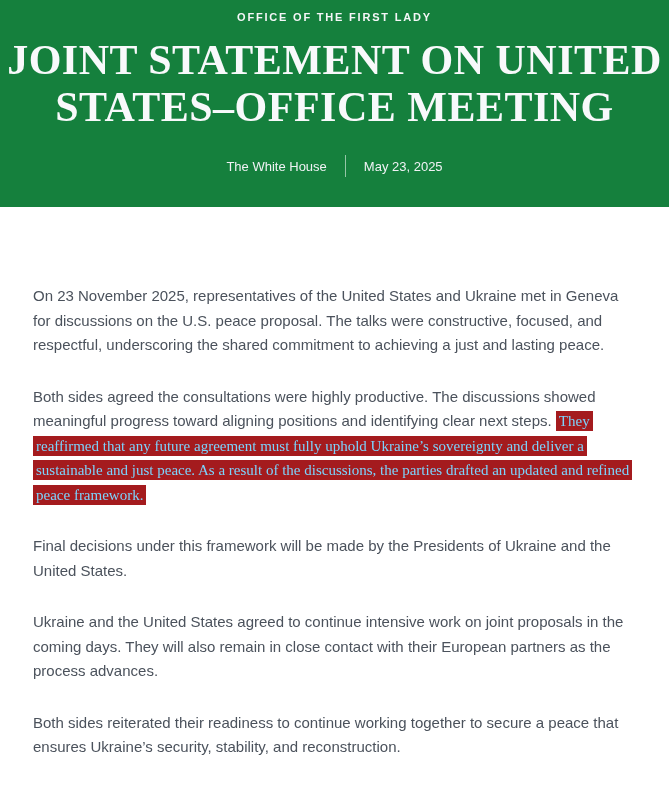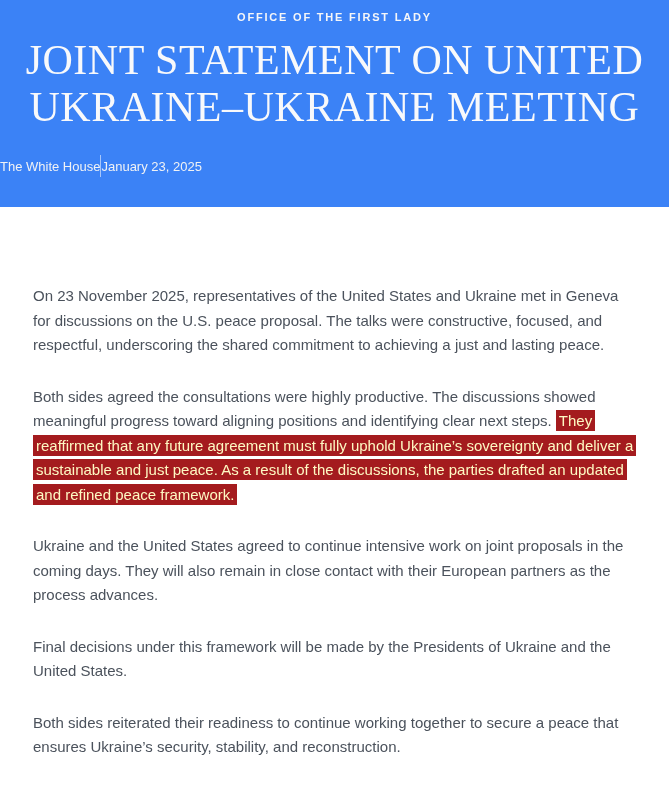--- a/index.html
+++ b/index.html
@@ -12,46 +12,48 @@
     width: 669px;
     min-height: 800px;
     background: #ffffff;
     overflow: hidden;
   }
 
   
   .hero {
     width: 100%;
     height: 207px;
-    background: #3b82f6;
+    background: #15803d;
     color: #ffffff;
     text-align: center;
     padding-top: 11px;
   }
   .hero-kicker {
     font-size: 11px;
     font-weight: 700;
     letter-spacing: 1.8px;
     color: #f5f6f8;
     text-transform: uppercase;
   }
   .hero-title {
     margin-top: 14px;
     font-family: "Liberation Serif", "DejaVu Serif", serif;
-    font-weight: 400;
+    font-weight: 700;
     font-size: 42px;
     line-height: 1.12;
     letter-spacing: 0.5px;
     color: #f8f9fb;
   }
   .hero-title .title-line { display: block; }
   .hero-meta {
     margin-top: 24px;
     display: flex;
     align-items: center;
+    justify-content: center;
+    gap: 18px;
     font-size: 13px;
     color: #f0f2f5;
   }
   .hero-meta .divider {
     width: 1px;
     height: 22px;
     background: rgba(255,255,255,0.55);
   }
 
   
@@ -61,63 +63,64 @@
     font-size: 15px;
     line-height: 24.5px;
   }
   .article p {
     margin-bottom: 23px;
     margin-top: 27px;
   }
   .article p:last-child { margin-bottom: 0; }
   .highlight {
     background: #a41b1e;
-    color: #fef9c3;
+    color: #7dd3fc;
     padding: 2px 3px;
     -webkit-box-decoration-break: clone;
     box-decoration-break: clone;
+    font-family: Liberation Serif, serif;
   }
 </style>
 </head>
 <body>
 
 <div class="page">
 
   <header class="hero">
     <div class="hero-kicker">OFFICE OF THE FIRST LADY</div>
 
     <h1 class="hero-title">
       <span class="title-line">JOINT STATEMENT ON UNITED</span>
-      <span class="title-line">UKRAINE–UKRAINE MEETING</span>
+      <span class="title-line">STATES–OFFICE MEETING</span>
     </h1>
 
     <div class="hero-meta">
       <span>The White House</span>
       <span class="divider"></span>
-      <span>January 23, 2025</span>
+      <span>May 23, 2025</span>
     </div>
   </header>
 
   <main class="article">
 
     <p>
       <span>On 23 November 2025, representatives of the United States and Ukraine met in Geneva for discussions on the U.S. peace proposal. The talks were constructive, focused, and respectful, underscoring the shared commitment to achieving a just and lasting peace.</span>
     </p>
 
     <p>
       <span>Both sides agreed the consultations were highly productive. The discussions showed meaningful progress toward aligning positions and identifying clear next steps. </span><span class="highlight">They reaffirmed that any future agreement must fully uphold Ukraine’s sovereignty and deliver a sustainable and just peace. As a result of the discussions, the parties drafted an updated and refined peace framework.</span>
     </p>
 
 
     <p>
-      <span>Ukraine and the United States agreed to continue intensive work on joint proposals in the coming days. They will also remain in close contact with their European partners as the process advances.</span>
+      <span>Final decisions under this framework will be made by the Presidents of Ukraine and the United States.</span>
     </p>
 
     <p>
-      <span>Final decisions under this framework will be made by the Presidents of Ukraine and the United States.</span>
+      <span>Ukraine and the United States agreed to continue intensive work on joint proposals in the coming days. They will also remain in close contact with their European partners as the process advances.</span>
     </p>
 
     <p>
       <span>Both sides reiterated their readiness to continue working together to secure a peace that ensures Ukraine’s security, stability, and reconstruction.</span>
     </p>
 
   </main>
 </div>
 
 </body></html>

